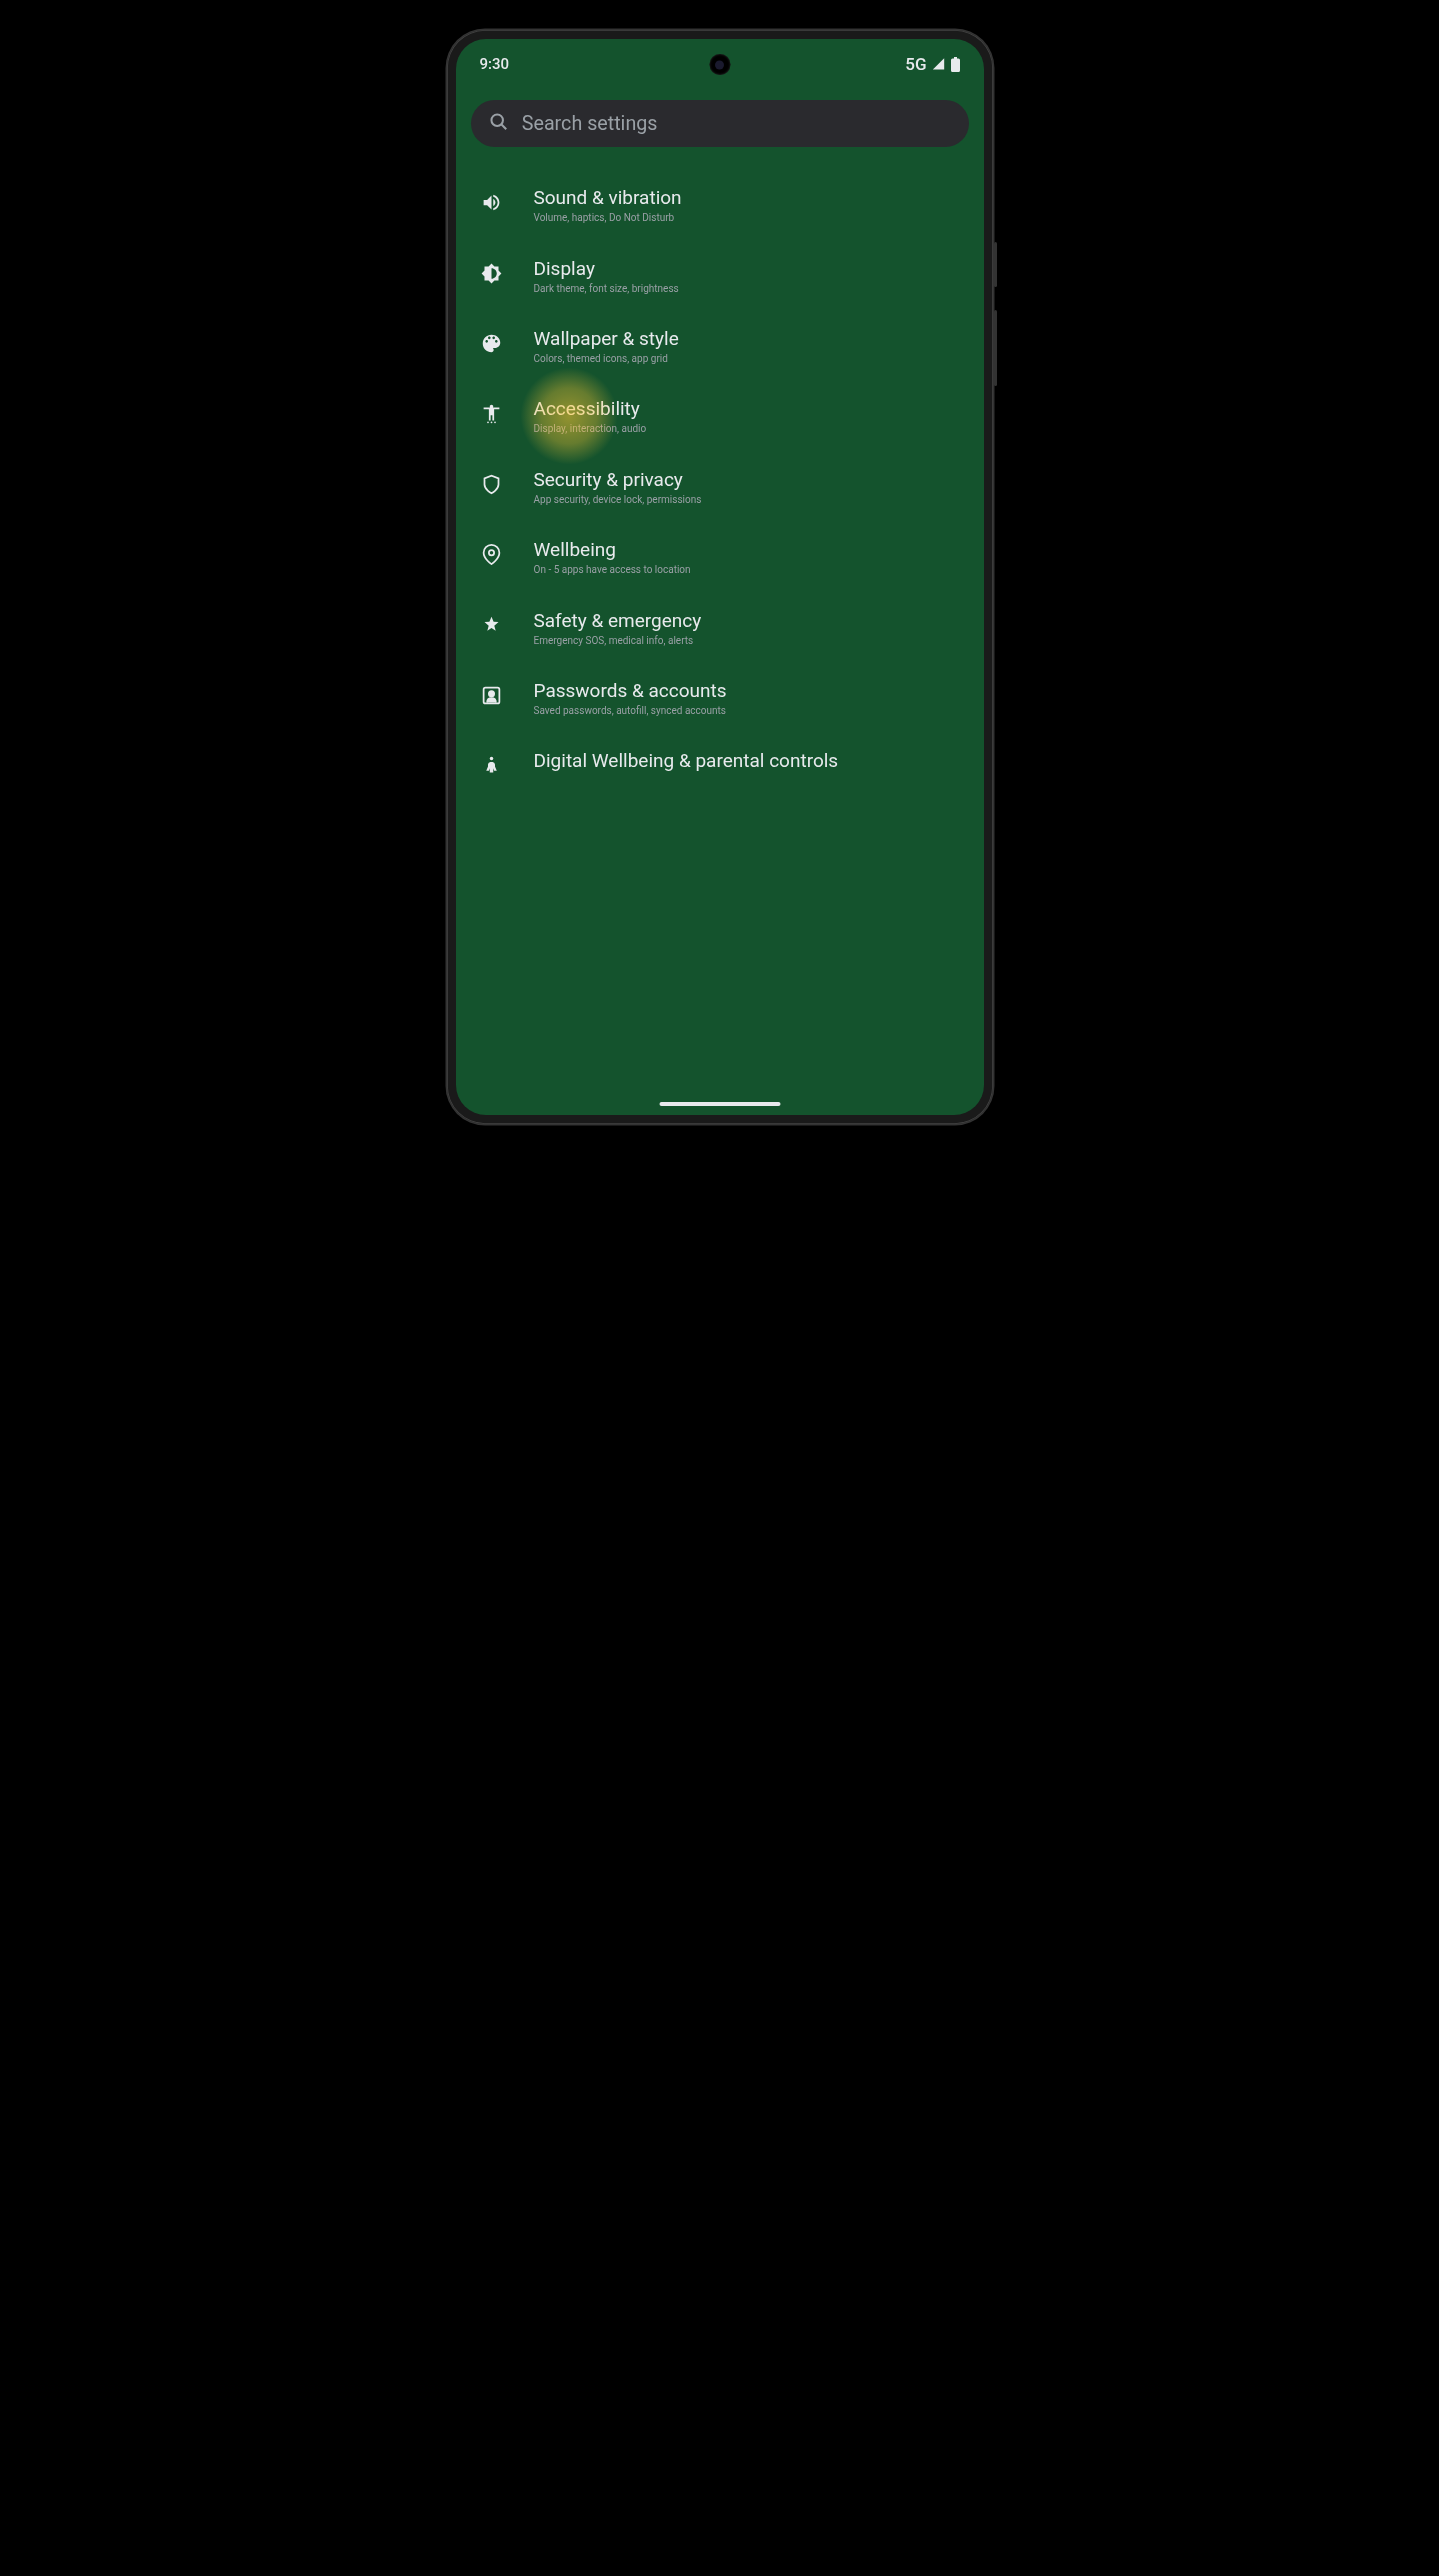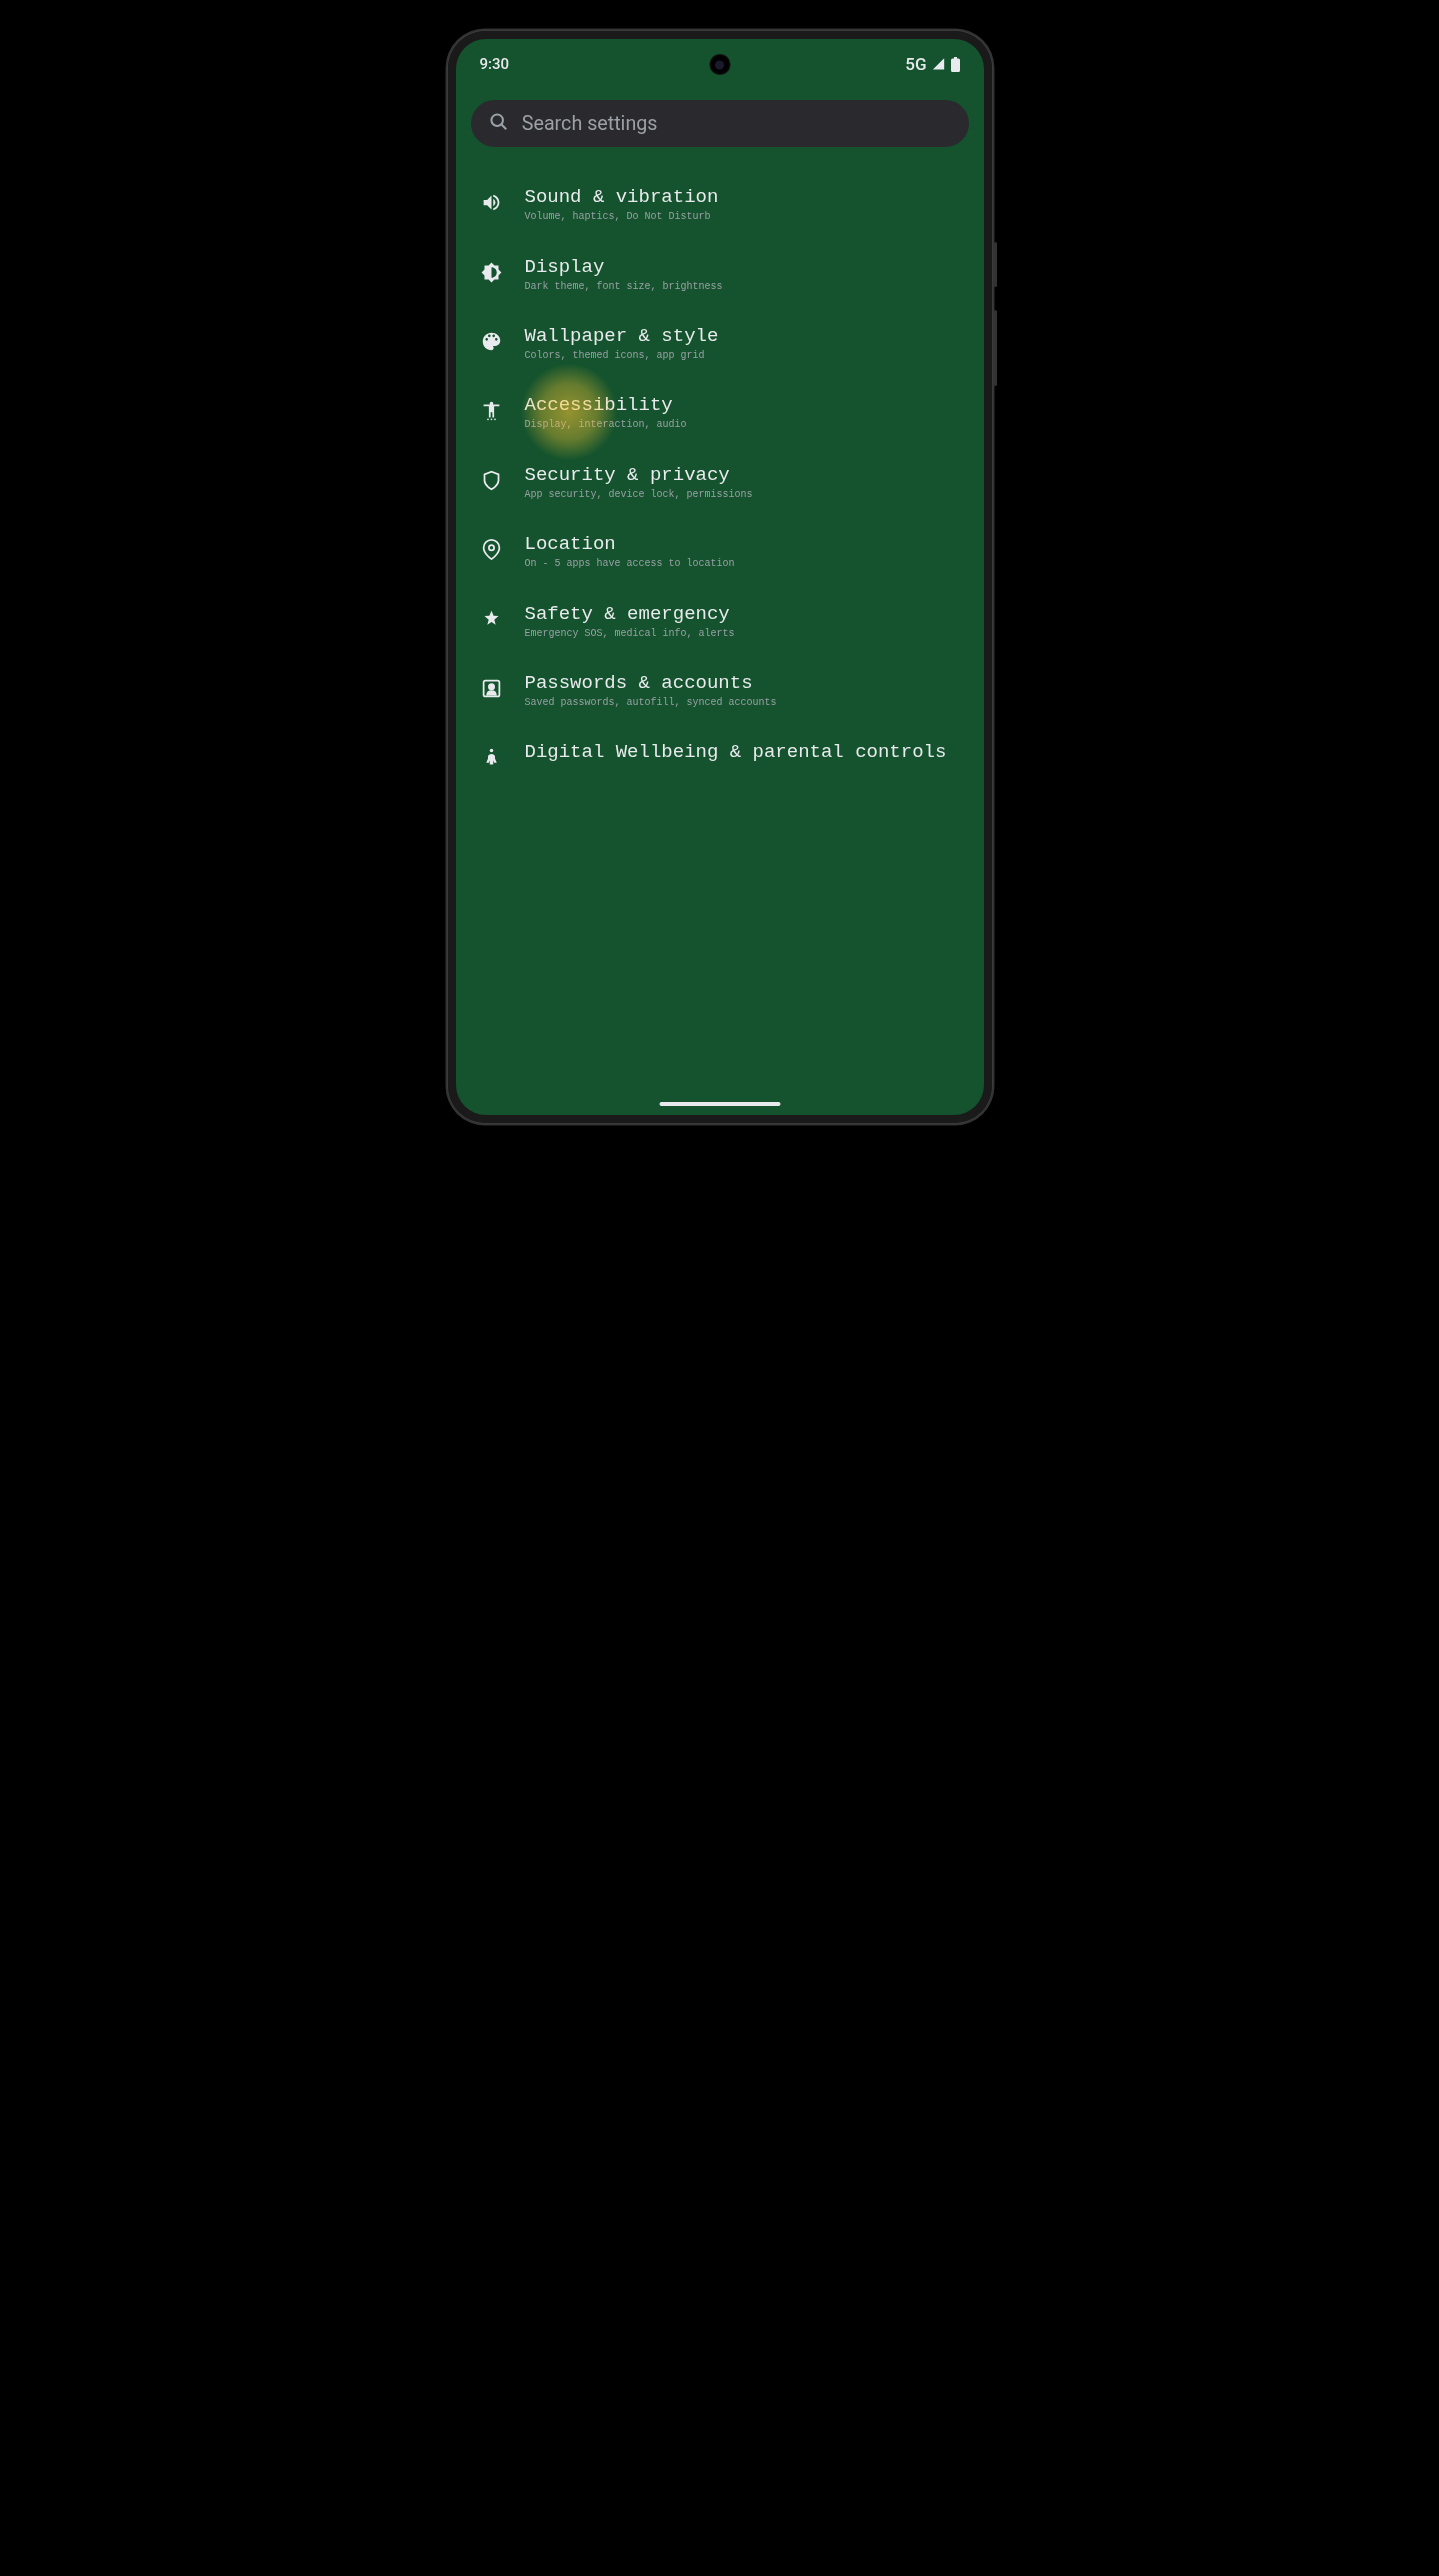--- a/index.html
+++ b/index.html
@@ -106,23 +106,22 @@
     }
     
     .settings-list {
       padding: 0 15px;
     }
     
     .settings-item {
       display: flex;
       align-items: flex-start;
       padding: 16.7px 9px;
-      gap: 21px;
+      gap: 30px;
       position: relative;
-      font-family: Liberation Mono, monospace;
     }
     
     .settings-icon {
       width: 24px;
       height: 24px;
       display: flex;
       align-items: center;
       justify-content: center;
       margin-top: 4.5px;
       flex-shrink: 0;
@@ -280,21 +279,21 @@
           </div>
         </div>
         <div class="settings-item">
           <div class="settings-icon">
             <svg width="21" height="21" viewBox="0 0 24 24" fill="none" stroke="currentColor" stroke-width="2">
               <path d="M21 10c0 7-9 13-9 13s-9-6-9-13a9 9 0 0118 0z"></path>
               <circle cx="12" cy="10" r="3"></circle>
             </svg>
           </div>
           <div class="settings-text">
-            <div class="settings-title">Location</div>
+            <div class="settings-title">Wellbeing</div>
             <div class="settings-subtitle">On - 5 apps have access to location</div>
           </div>
         </div>
         <div class="settings-item">
           <div class="settings-icon">
             <svg width="21" height="21" viewBox="0 0 24 24" fill="currentColor">
               <path d="M12 2l2.4 5.6L20 8l-4.8 4.2L16.8 18 12 14.8 7.2 18l1.6-5.8L4 8l5.6-.4L12 2z"></path>
             </svg>
           </div>
           <div class="settings-text">

